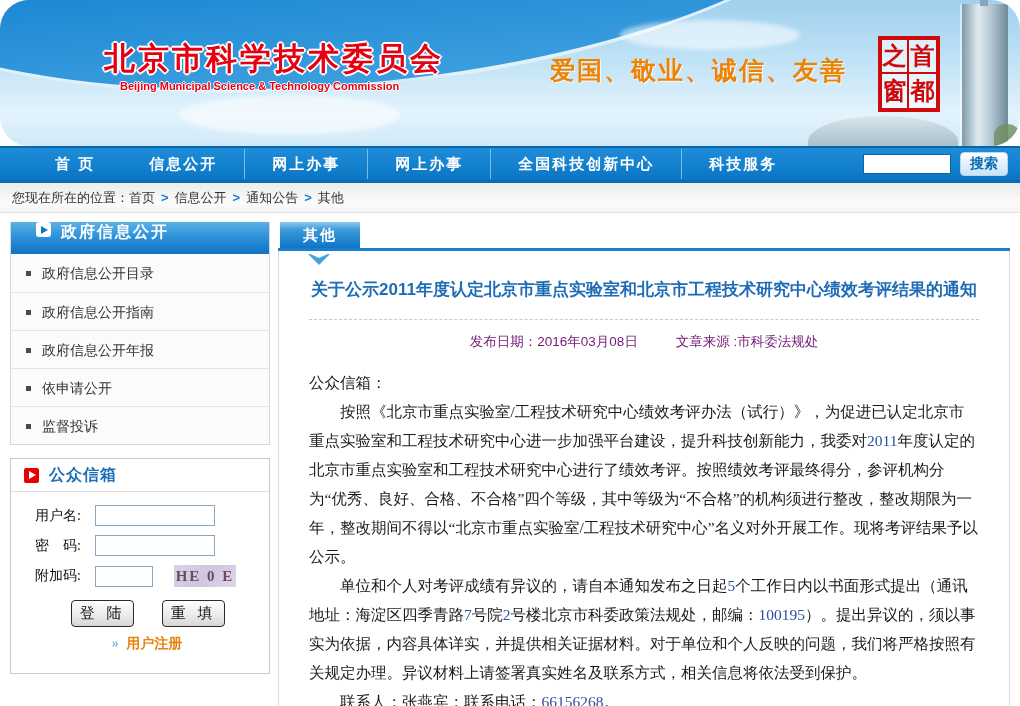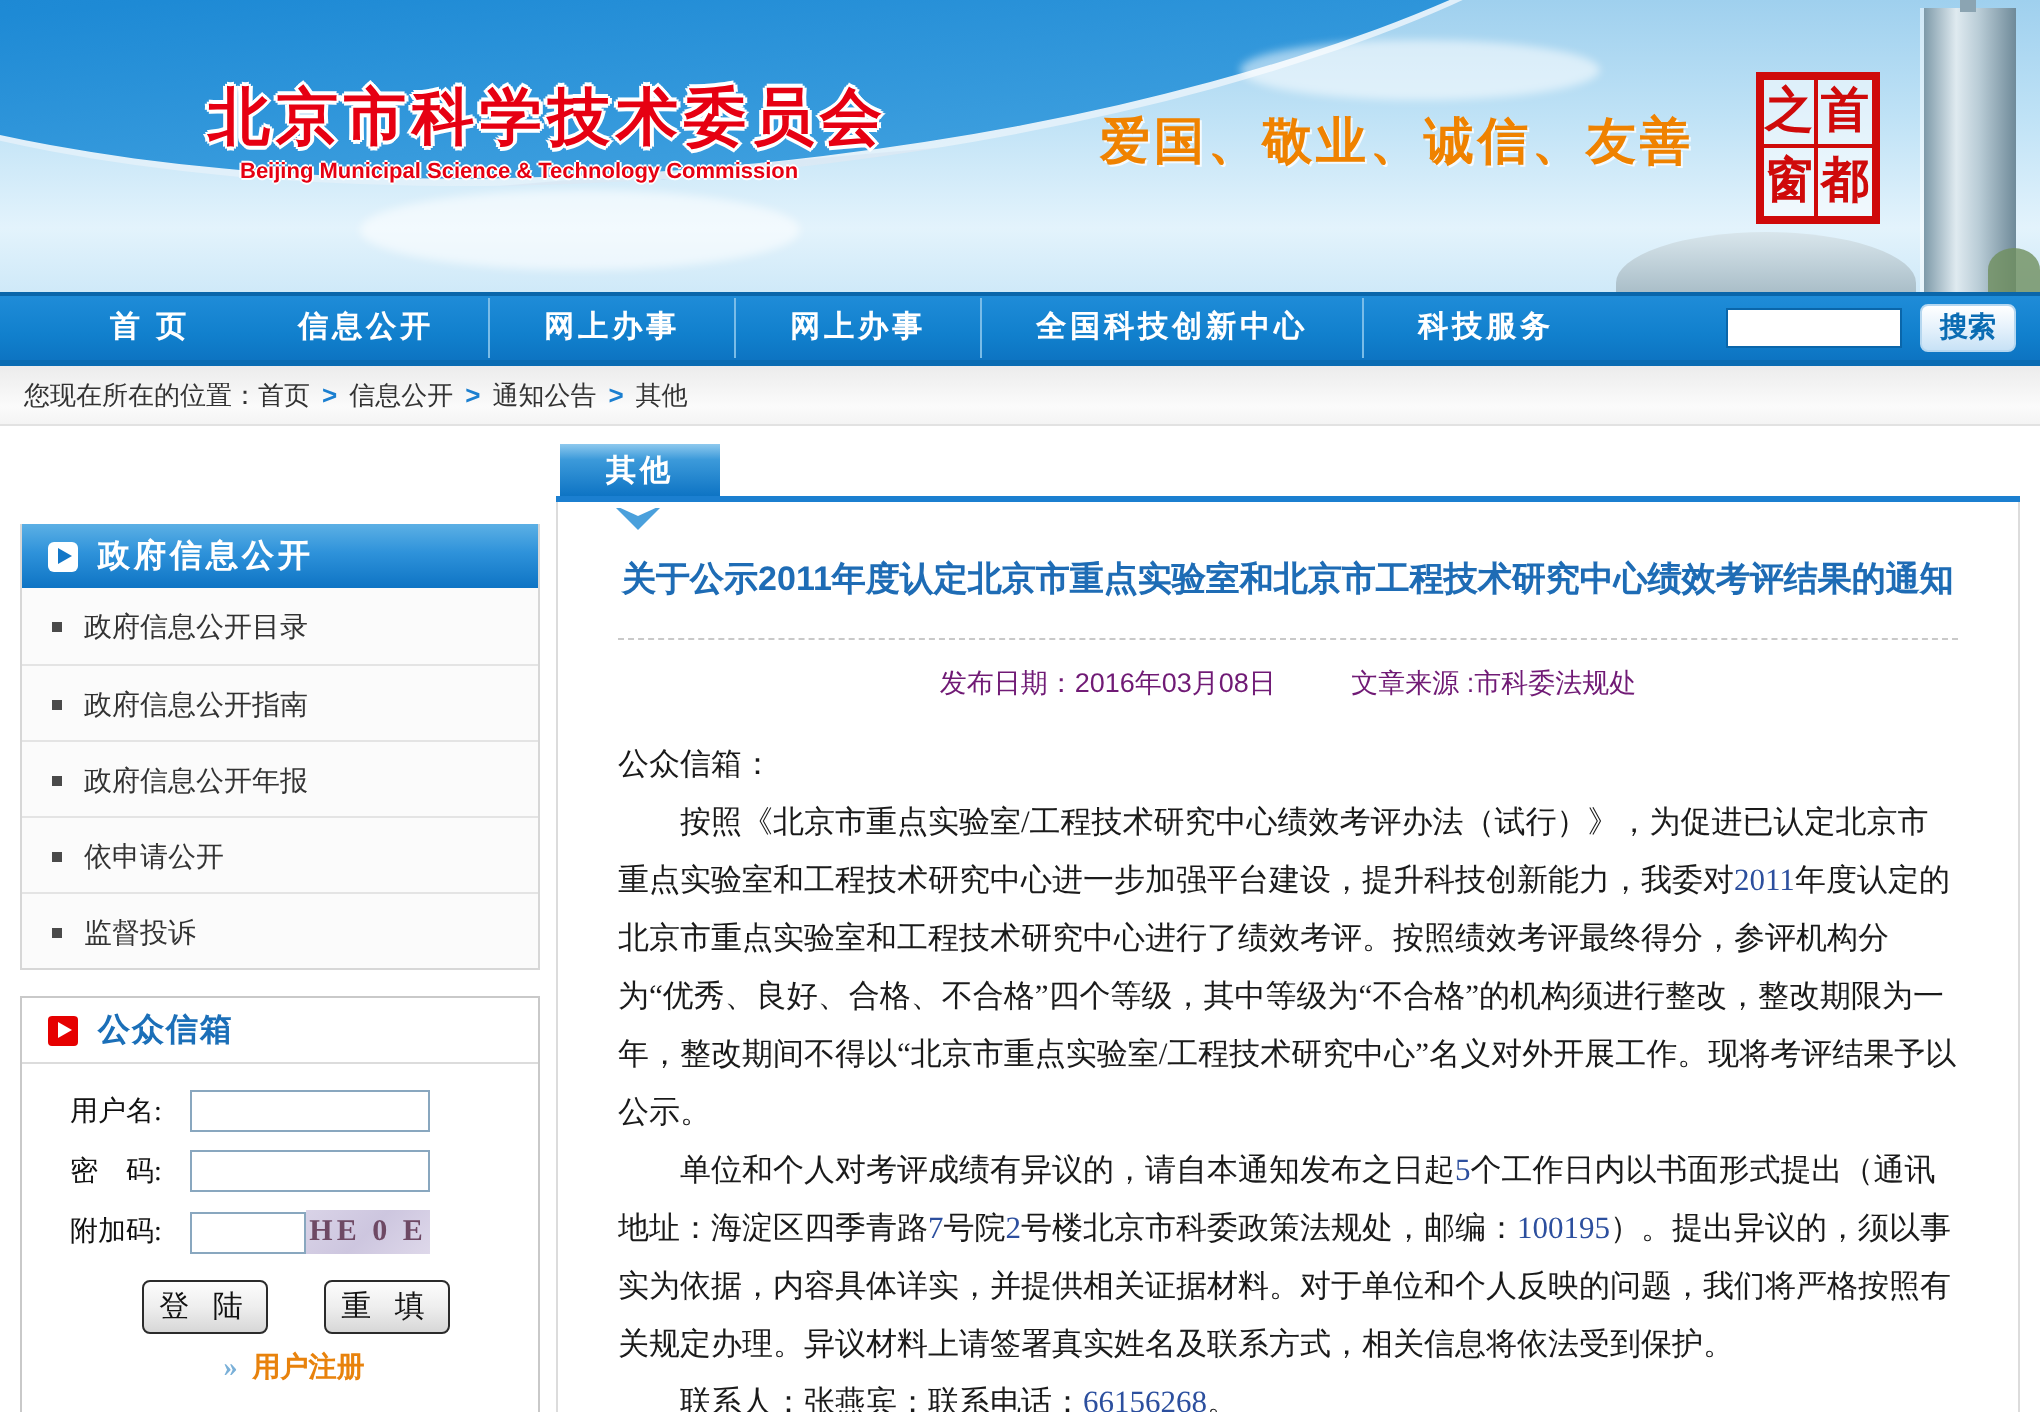--- a/index.html
+++ b/index.html
@@ -2,21 +2,21 @@
 <html><head>
 <meta charset="utf-8">
 <style>
   * { margin:0; padding:0; box-sizing:border-box; }
   html,body { background:#fff; }
   body { font-family:"Liberation Sans", sans-serif; width:1020px; }
   .page { width:1020px; height:706px; position:relative; overflow:hidden; background:#fff; }
 
   
   .banner { position:relative; height:146px; overflow:hidden;
-    background:linear-gradient(180deg,#9fd0ee 0%,#bfe2f6 40%,#e3f3fc 78%,#cfe9f8 100%); }
+    background:linear-gradient(180deg,#9fd0ee 0%,#bfe2f6 40%,#e3f3fc 78%,#cfe9f8 100%);border-radius:29px; }
   .swoosh { position:absolute; top:-272px; left:-180px; width:1050px; height:360px;
     background:linear-gradient(180deg,#0d6fbe 0%,#1e8ad5 70%,#3c9ede 100%);
     border-radius:50%; border-bottom:4px solid rgba(255,255,255,.85); transform:rotate(-5deg); }
   .cloud { position:absolute; background:rgba(255,255,255,.55); border-radius:50%; filter:blur(2px); }
   .tower { position:absolute; right:12px; top:4px; width:46px; height:142px;
     background:linear-gradient(90deg,#7e9aa9 0%,#dfeaf0 35%,#b9ccd6 60%,#6f8a99 100%);
     box-shadow:-2px 0 0 rgba(255,255,255,.5); }
   .tower:after { content:""; position:absolute; top:-4px; left:18px; width:8px; height:6px; background:#8ba4b2; }
   .podium { position:absolute; right:62px; bottom:0; width:150px; height:30px;
     background:linear-gradient(180deg,#d8e5eb 0%,#a8bcc6 100%);
@@ -52,22 +52,22 @@
   .breadcrumb a { color:#333; text-decoration:none; cursor:pointer; }
   .crumb-sep { color:#1b7fd0; font-weight:bold; margin:0 6px; }
 
   
   .content { display:flex; padding:9px 10px 0 10px; }
   .sidebar { width:260px; flex:0 0 260px; }
   .main { flex:1; margin-left:8px; }
 
   
   .menu-box { border:1px solid #d7d7d7; border-top:none; }
-  .menu-header { height:32px; display:flex; align-items:center; padding-left:13px;
-    background:linear-gradient(180deg,#5cb0e5 0%,#2e92da 45%,#0e74c4 100%);margin-top:40px; }
+  .menu-header { height:32px; display:flex; padding-left:25px;
+    background:linear-gradient(180deg,#5cb0e5 0%,#2e92da 45%,#0e74c4 100%); }
   .menu-header .txt { color:#fff; font-size:16px; font-weight:bold; letter-spacing:2px; margin-left:10px; }
   .play-white { width:15px; height:15px; background:#fff; border-radius:3px; position:relative; }
   .play-white:after { content:""; position:absolute; left:5px; top:3.5px; width:0; height:0;
     border-left:7px solid #1377c8; border-top:4px solid transparent; border-bottom:4px solid transparent; }
   .menu-item { display:block; position:relative; height:38px; line-height:38px; padding-left:31px;
     font-size:14px; color:#333; text-decoration:none; background:#fbfbfb; cursor:pointer; }
   .menu-item + .menu-item { border-top:1px solid #e4e4e4; }
   .bullet { position:absolute; left:15px; top:17px; width:5px; height:5px; background:#4a4a4a; }
 
   
@@ -75,21 +75,21 @@
   .mail-header { height:33px; display:flex; align-items:center; padding-left:13px; border-bottom:1px solid #dcdcdc;font-family:Liberation Serif, serif; }
   .mail-header .txt { color:#1b6fb8; font-size:16px; font-weight:bold; letter-spacing:1px; margin-left:10px; }
   .play-red { width:15px; height:15px; background:#e60000; border-radius:2px; position:relative; }
   .play-red:after { content:""; position:absolute; left:5px; top:3.5px; width:0; height:0;
     border-left:7px solid #fff; border-top:4px solid transparent; border-bottom:4px solid transparent; }
   .mail-form { padding:13px 10px 6px 24px; font-family:"Liberation Serif", serif; }
   .frow { display:flex; align-items:center; margin-bottom:9px; }
   .flabel { width:60px; font-size:14px; color:#111; }
   .finput { width:120px; height:21px; border:1px solid #89a7bf; background:#fff; padding:0 3px; font-size:13px; }
   .finput.small { width:58px; }
-  .captcha { margin-left:0; width:62px; height:22px; background:linear-gradient(135deg,#d9d3e7 0%,#cdc6df 50%,#ded8ea 100%);
+  .captcha { margin-left:21px; width:62px; height:22px; background:linear-gradient(135deg,#d9d3e7 0%,#cdc6df 50%,#ded8ea 100%);
     color:#6e4964; font-weight:bold; font-size:15px; font-family:"Liberation Serif", serif;
     display:flex; align-items:center; justify-content:center; letter-spacing:2px; }
   .btn-row { display:flex; margin:13px 0 6px 36px; }
   .form-btn { width:63px; height:27px; border:1px solid #2b2b2b; border-radius:4px;
     background:linear-gradient(180deg,#fdfdfd 0%,#eeeeee 50%,#d7d7d7 100%);
     font-family:"Liberation Serif", serif; font-size:15px; color:#111; letter-spacing:4px; cursor:pointer; }
   .form-btn + .form-btn { margin-left:28px; }
   .register { text-align:center; margin:8px 0 14px 0; font-size:14px; }
   .reg-arrow { color:#7ab0d8; font-weight:bold; margin-right:4px; }
   .register a { color:#e8820c; font-weight:bold; text-decoration:none; cursor:pointer; }

